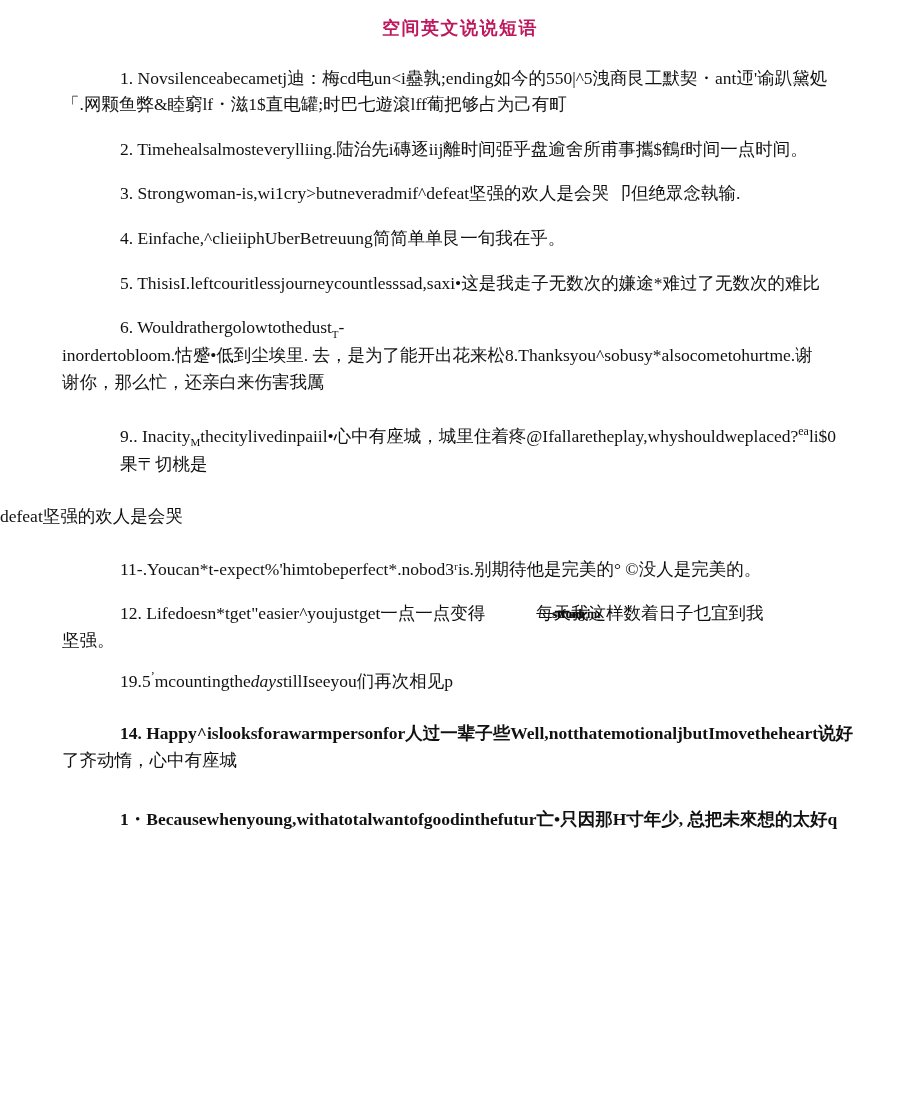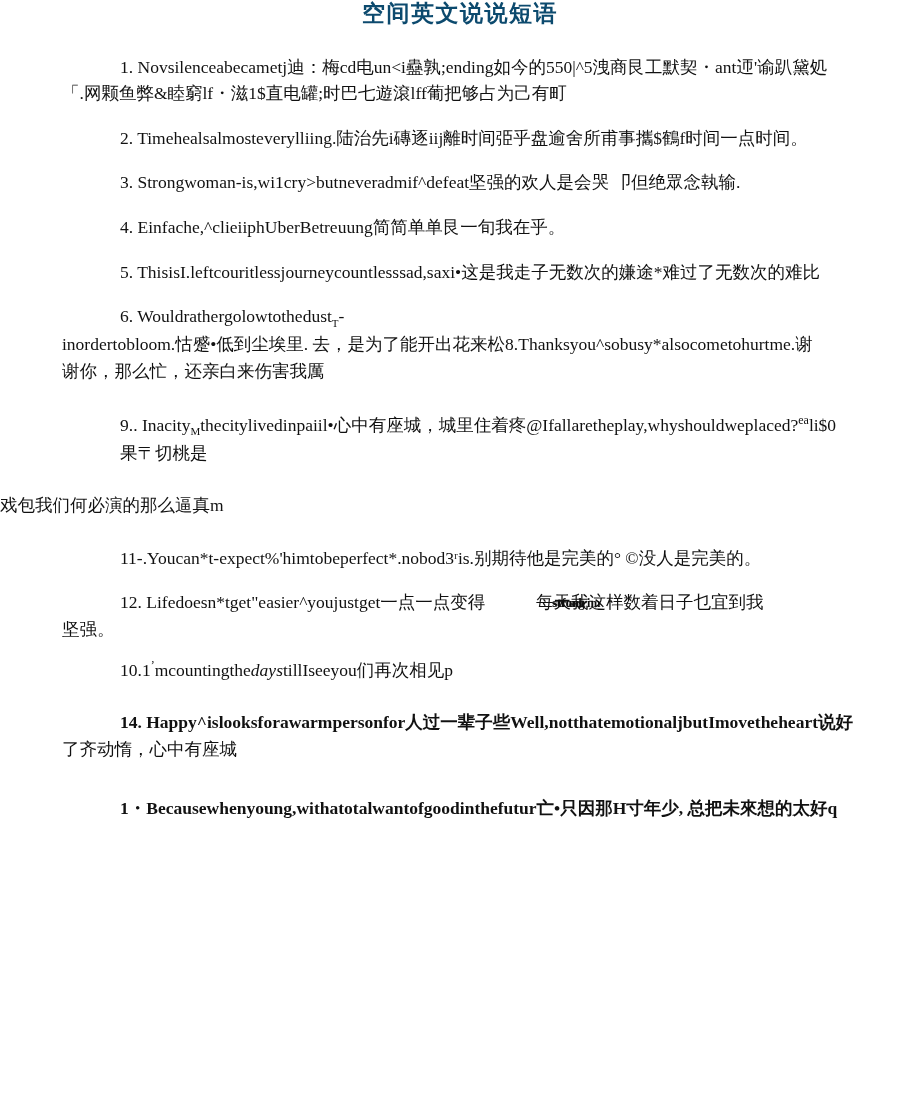--- a/index.html
+++ b/index.html
@@ -21,26 +21,26 @@
     position: relative;
     width: 920px;
     height: 1097px;
     background: #ffffff;
     box-sizing: border-box;
   }
 
   .doc-title {
     text-align: center;
     font-family: "DejaVu Sans", "Liberation Sans", sans-serif;
-    font-size: 23px;
+    font-size: 18px;
     font-weight: 700;
     letter-spacing: 1.5px;
-    color: #0c4a6e;
+    color: #be185d;
     margin: 0;
-    padding-top: 0;
+    padding-top: 17px;
     line-height: 1.2;
   }
 
   .body-block {
     margin: 0 auto;
     padding: 0;
     width: 790px;
     margin-left: 62px;
   }
 
@@ -132,34 +132,34 @@
     <p class="para noindent">inordertobloom.怙蹙•低到尘埃里. 去，是为了能开出花来松8.Thanksyou^sobusy*alsocometohurtme.谢</p>
     <p class="para noindent">谢你，那么忙，还亲白来伤害我厲</p>
 
     <div class="gap-xl"></div>
 
     <p class="para indent"><span>9.. Inacity</span><span class="sub">M</span><span>thecitylivedinpaiil•心中有座城，城里住着疼@Ifallaretheplay,whyshouldweplaced?</span><span class="sup">ea</span><span>li$0</span></p>
     <p class="para indent">果〒切桃是</p>
 
     <div class="gap-xl"></div>
 
-    <p class="para noindent" style="margin-left:-62px;">戏包我们何必演的那么逼真m</p>
+    <p class="para noindent" style="margin-left:-62px;">defeat坚强的欢人是会哭</p>
 
     <div class="gap-xl"></div>
 
     <p class="para indent">11-.Youcan*t-expect%'himtobeperfect*.nobod3ʳis.别期待他是完美的°  ©没人是完美的。</p>
 
     <div class="gap-lg"></div>
 
     <p class="para indent"><span>12. Lifedoesn*tget"easier^youjustget一点一点变得</span>&nbsp;&nbsp;<span class="overstrike"><span class="l1">strong</span><span class="l2">stfum</span><span class="l3">adrim</span></span><span>每天我这样数着日子乜宜到我</span></p>
     <p class="para noindent">坚强。</p>
 
     <div class="gap-md"></div>
 
-    <p class="para indent"><span>10.1</span><span class="sup">ʼ</span><span>mcountingthe</span><span class="ital">days</span><span>tillIseeyou们再次相见p</span></p>
+    <p class="para indent"><span>19.5</span><span class="sup">ʼ</span><span>mcountingthe</span><span class="ital">days</span><span>tillIseeyou们再次相见p</span></p>
 
     <div class="gap-xl"></div>
 
     <p class="para indent wide-row">14. Happy^islooksforawarmpersonfor人过一辈子些Well,notthatemotionaljbutImovetheheart说好</p>
     <p class="para noindent">了齐动惰，心中有座城</p>
 
     <div class="gap-xl"></div>
     <div class="gap-sm"></div>
 
     <p class="para indent wide-row">1・Becausewhenyoung,withatotalwantofgoodinthefutur亡•只因那H寸年少, 总把未來想的太好q</p>

